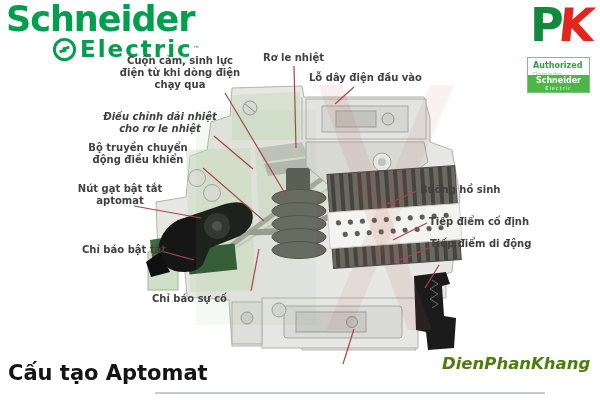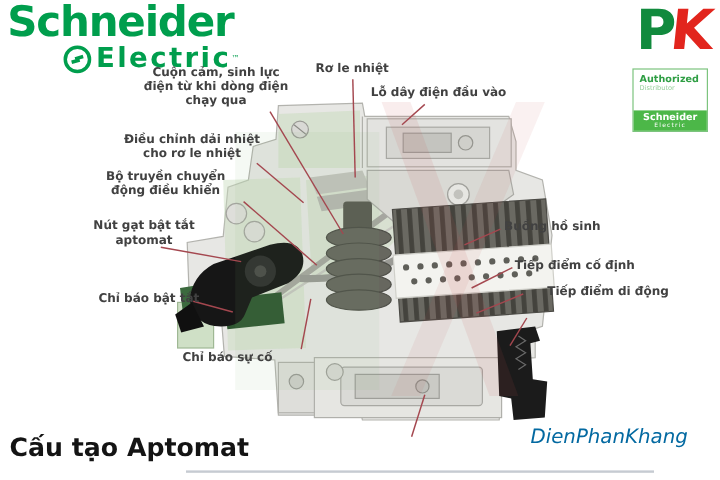--- a/index.html
+++ b/index.html
@@ -8,36 +8,36 @@
   
   .se-logo{position:absolute;left:6px;top:2px;color:#009e4d;line-height:1;}
   .se-word1{font-size:35px;font-weight:700;letter-spacing:-1px;}
   .se-row2{display:flex;align-items:center;margin-left:46px;margin-top:0px;}
   .se-emblem{width:25px;height:25px;margin-right:3px;}
   .se-word2{font-size:23px;font-weight:700;letter-spacing:2px;}
   .se-tm{font-size:7px;vertical-align:top;font-weight:400;}
   .pk-logo{position:absolute;left:530px;top:0px;font-size:46px;font-weight:700;line-height:1.1;}
   .pk-p{color:#118a3d;}
   .pk-k{color:#e2251d;margin-left:-5px;display:inline-block;transform:skewX(-6deg);}
-  .badge{position:absolute;left:527px;top:57px;width:63px;height:53px;background:#fff;
+  .badge{position:absolute;left:527px;top:57px;width:63px;height:36px;background:#fff;
          border:1.5px solid #7cc47e;box-sizing:border-box;}
   .badge-l1{color:#2f9e44;font-size:8px;font-weight:700;margin:3px 0 0 5px;}
   .badge-l2{color:#96cf9a;font-size:5.5px;margin:1px 0 0 5px;}
   .badge-bar{position:absolute;left:0;bottom:0;width:100%;height:17px;background:#4cb748;
              color:#fff;text-align:center;}
   .badge-b1{font-size:8px;font-weight:700;line-height:9px;margin-top:1px;}
   .badge-b2{font-size:5px;line-height:6px;letter-spacing:1px;}
   
   .lbl{position:absolute;font-size:10px;font-weight:700;color:#414141;line-height:12px;
        white-space:nowrap;z-index:3;}
   .lbl.multi{white-space:pre-line;text-align:center;transform:translateX(-50%);}
   
   .title{position:absolute;left:8px;top:361px;font-size:21px;font-weight:600;color:#141414;z-index:3;}
-  .watermark{position:absolute;left:442px;top:356px;color:#0369a1;font-style:italic;
-             font-weight:400;line-height:1;z-index:3;text-align:right;width:118px;}
+  .watermark{position:absolute;left:442px;top:356px;color:#4d7c0f;font-style:italic;
+             font-weight:700;line-height:1;z-index:3;text-align:right;width:118px;}
   .wm1{font-size:16.5px;}
   .wm2{font-size:12px;margin-top:-3px;margin-right:6px;}
   .divider{position:absolute;left:155px;top:392px;width:390px;height:2px;background:#c6cbd2;z-index:2;}
   svg.scene{position:absolute;left:0;top:0;z-index:1;}
 </style>
 </head>
 <body>
 
 <div class="stage">
 
@@ -190,31 +190,31 @@
       <div class="badge-b1">Schneider</div>
       <div class="badge-b2">Electric</div>
     </div>
   </div>
 
   <div class="lbl multi" style="left:180px;top:55px;">Cuộn cảm, sinh lực
 điện từ khi dòng điện
 chạy qua</div>
   <div class="lbl" style="left:263px;top:52px;">Rơ le nhiệt</div>
   <div class="lbl" style="left:309px;top:72px;">Lỗ dây điện đầu vào</div>
-  <div class="lbl multi" style="left:160px;top:111px;">Điều chỉnh dải nhiệt
+  <div class="lbl multi" style="left:160px;top:111px;font-style:italic;">Điều chỉnh dải nhiệt
 cho rơ le nhiệt</div>
   <div class="lbl multi" style="left:138px;top:142px;">Bộ truyền chuyển
 động điều khiển</div>
   <div class="lbl multi" style="left:120px;top:183px;">Nút gạt bật tắt
 aptomat</div>
   <div class="lbl" style="left:82px;top:244px;text-align:center;">Chỉ báo bật tắt</div>
   <div class="lbl" style="left:152px;top:293px;">Chỉ báo sự cố</div>
   <div class="lbl" style="left:420px;top:184px;">Buồng hồ sinh</div>
   <div class="lbl" style="left:429px;top:216px;">Tiếp điểm cố định</div>
-  <div class="lbl" style="left:456px;top:238px;">Tiếp điểm di động</div>
+  <div class="lbl" style="left:430px;top:238px;">Tiếp điểm di động</div>
 
   <div class="title">Cấu tạo Aptomat</div>
   <div class="divider"></div>
   <div class="watermark">
     <div class="wm1">DienPhanKhang</div>
   </div>
 
 </div>
 
 </body></html>

